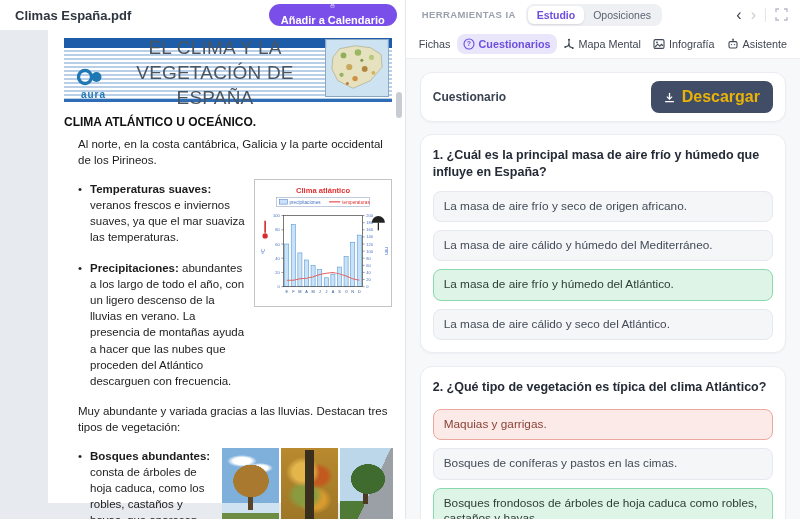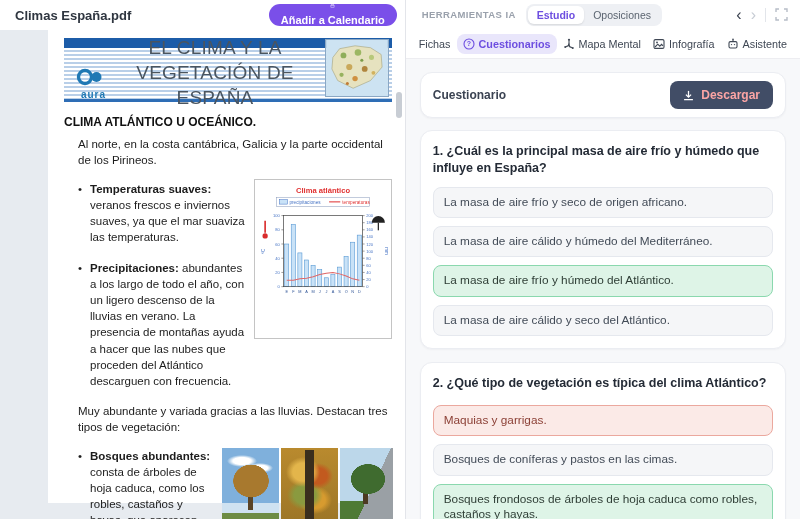--- a/index.html
+++ b/index.html
@@ -29,21 +29,21 @@
   .map { position:absolute; right:3px; top:-9px; border:1px solid #8aa7c4; }
 
   .doc-h1 { font-size:12px; font-weight:700; color:#111; margin:13px 0 8px 0; }
   .doc-h2 { font-size:12px; font-weight:700; color:#111; margin:12px 0 8px 0; }
   .doc-p  { font-size:11.5px; color:#1c1c1c; line-height:1.38; margin:0 0 10px 14px; }
   .row { display:flex; gap:8px; margin-left:2px; }
   .bullets { list-style:none; margin:2px 0 0 0; padding:0 0 0 12px; flex:1; }
   .bullets li { position:relative; padding-left:12px; font-size:11.5px; line-height:1.4;
                 color:#1c1c1c; margin-bottom:15px; }
   .bullets li::before { content:"•"; position:absolute; left:0; top:0; }
-  .chart-box { width:138; flex:0 0 138px; height:160px; border:1px solid #c4c4c4; background:#fff;
+  .chart-box { width:138; flex:0 0 138px; height:128px; border:1px solid #c4c4c4; background:#fff;
                padding:2px; align-self:flex-start; }
   .row2 { display:flex; gap:6px; margin-left:2px; }
   .row2 .bullets { flex:0 0 150px; }
   .trees { display:flex; gap:2px; margin-top:2px; }
   .tree { text-align:center; }
   .tree .ph { width:57px; height:76px; }
   
   .t0 { background:
         radial-gradient(closest-side, #a8792e 0 70%, rgba(0,0,0,0) 72%) 50% 36% / 50px 46px no-repeat,
         linear-gradient(#5a4426,#5a4426) 50% 78% / 5px 16px no-repeat,
@@ -92,22 +92,22 @@
          cursor:pointer; white-space:nowrap; }
   .tab.active { background:#e9e6fb; color:#6d4ee0; font-weight:700; }
   .tab svg { flex:0 0 auto; }
 
   .rp-content { flex:1; background:#f7f8fa; padding:13px 14px; overflow:hidden; }
   .card { background:#fff; border:1px solid #ebedf2; border-radius:12px;
           box-shadow:0 1px 2px rgba(16,24,40,.04); }
   .qh { display:flex; align-items:center; justify-content:space-between; padding:8px 12px;
         margin-bottom:12px; }
   .qh-title { font-size:12px; font-weight:700; color:#3b4352; }
-  .dl-btn { display:flex; align-items:center; gap:7px; background:#414d66; color:#fca5a5; border:none;
-            border-radius:8px; padding:7px 13px; font-size:12px; font-weight:700;
+  .dl-btn { display:flex; align-items:center; gap:7px; background:#414d66; color:#eab308; border:none;
+            border-radius:8px; padding:7px 13px; font-size:16px; font-weight:700;
             font-family:inherit; cursor:pointer; }
   .q-card { padding:12px; margin-bottom:13px; }
   .q-title { font-size:12.5px; font-weight:700; color:#242b36; line-height:1.35; margin-bottom:10px; }
   .option { font-size:11.8px; color:#424b57; background:#f5f6f8; border:1px solid #e5e8ee;
             border-radius:8px; padding:7px 10px; margin-bottom:8px; line-height:1.3; cursor:pointer; }
   .option:last-child { margin-bottom:0; }
   .option.correct   { background:#def4e7; border-color:#8ad8ae; color:#2f3e36; }
   .option.incorrect { background:#fbeae7; border-color:#eba89e; color:#8c4137;margin-top:13px; }
 </style>
 </head>

